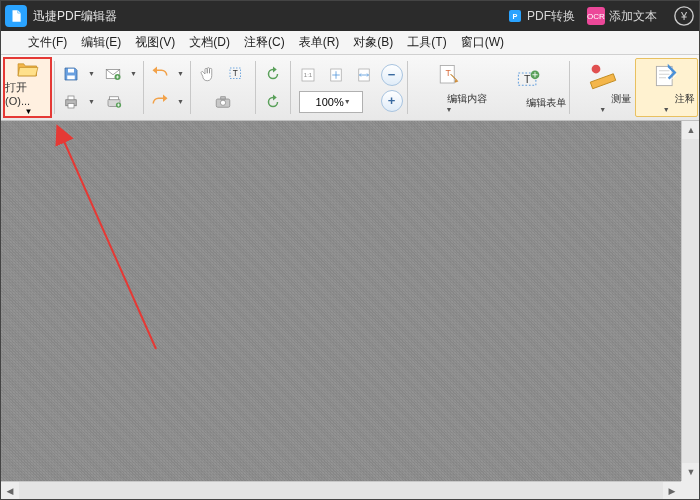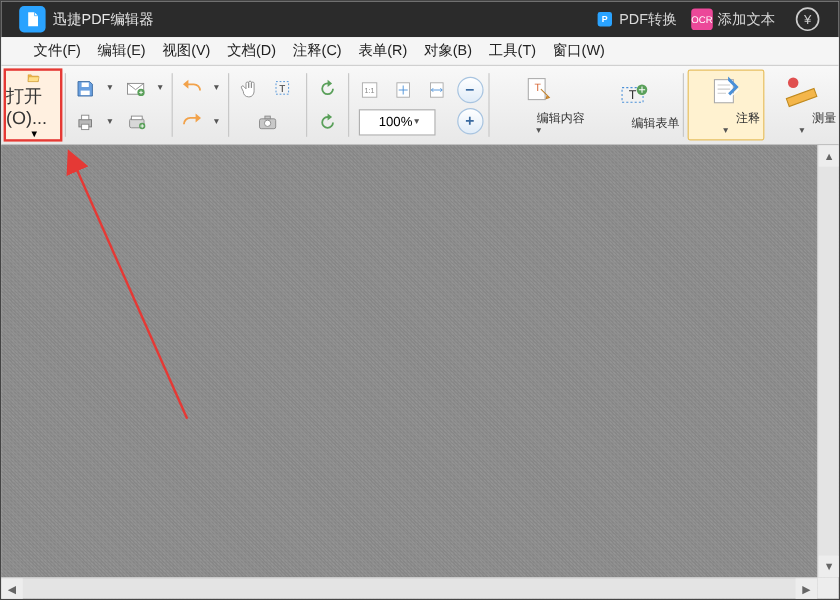--- a/index.html
+++ b/index.html
@@ -1,37 +1,37 @@
 <!DOCTYPE html>
 <html><head>
 <meta charset="utf-8">
 <style>
 * { margin: 0; padding: 0; box-sizing: border-box; }
 body { width: 700px; height: 500px; overflow: hidden; font-family: "Microsoft YaHei", sans-serif; font-size: 12px; background: #fff; border: 1px solid #444; position: relative; }
 
 
-.titlebar { height: 30px; background: #2b2b2b; color: #e6e6e6; display: flex; align-items: center; padding: 0 15px; justify-content: space-between; }
+.titlebar { height: 30px; background: #2b2b2b; color: #e6e6e6; display: flex; align-items: center; padding: 0 4px; justify-content: space-between; }
 .titlebar .logo { width: 22px; height: 22px; background: #2aa3ff; border-radius: 4px; display: flex; align-items: center; justify-content: center; margin-right: 6px; }
 .titlebar .logo svg { width: 14px; height: 14px; fill: #fff; }
 .titlebar .app-title { flex: 0 0 auto; font-size: 12px; }
 .titlebar .spacer { flex: 1; }
 .titlebar .tbtn { display: flex; align-items: center; margin-right: 12px; color: #d8d8d8; font-size: 12px; cursor: pointer; }
 .titlebar .tbtn svg { width: 16px; height: 16px; margin-right: 4px; }
 .titlebar .tright { width: 22px; height: 22px; display: flex; align-items: center; justify-content: center; color: #ccc; margin-left: 4px; }
 .ocr-badge { width: 18px; height: 18px; background: #ec4899; border-radius: 3px; display: flex; align-items: center; justify-content: center; font-size: 8px; color: #fff; margin-right: 4px; }
 
 
 .menubar { height: 24px; background: #f5f5f5; border-bottom: 1px solid #d0d0d0; display: flex; align-items: center; padding: 0 21px; gap: 2px; }
 .menubar .menu-item { padding: 2px 6px; font-size: 12px; color: #222; cursor: pointer; }
 
 
 .toolbar { height: 66px; background: linear-gradient(#f8f8f8, #e8e8e8); border-bottom: 1px solid #c0c0c0; display: flex; align-items: stretch; padding-left: 2px; }
 .open-group { width: 56px; display: flex; flex-direction: column; align-items: center; justify-content: center; border: 2px solid #e53935; background: #fff0e0; margin: 2px 0; }
 .open-group .folder-ico { width: 32px; height: 24px; margin-top: 2px; }
-.open-group .label { font-size: 15px; color: #333; margin-top: 2px; display: flex; align-items: center; }
+.open-group .label { font-size: 11px; color: #333; margin-top: 2px; display: flex; align-items: center; }
 .open-group .drop { font-size: 8px; margin-left: 2px; }
 
 .sep { width: 1px; background: #c8c8c8; margin: 6px 2px; }
 
 .iconcol { display: flex; flex-direction: column; justify-content: center; gap: 4px; padding: 4px 2px; }
 .iconcell { width: 26px; height: 24px; display: flex; align-items: center; justify-content: center; border-radius: 2px; }
 .iconcell.wdrop { width: 38px; justify-content: flex-start; padding-left: 3px; position: relative; }
 .iconcell.wdrop .dd { position: absolute; right: 2px; font-size: 7px; color: #555; }
 .iconcell svg { width: 18px; height: 18px; }
 
@@ -273,37 +273,37 @@
         <text x="15" y="19" text-anchor="middle" font-size="12" fill="#333">T</text>
         <circle cx="24" cy="10" r="5" fill="#5aa05a"></circle>
         <path d="M24 7v6m-3-3h6" stroke="#fff"></path>
       </svg>
     <span class="lbl">编辑表单</span>
   </div>
 
 
   <div class="sep"></div>
 
+  <div class="big-tool">
+    <svg viewBox="0 0 32 32">
+        <rect x="2" y="18" width="28" height="8" fill="#f4b64a" stroke="#c08a20" transform="rotate(-20 16 22)"></rect>
+        <circle cx="8" cy="8" r="5" fill="#e05050"></circle>
+      </svg>
+    <span class="lbl">测量</span>
+    <span class="dd">▼</span>
+  </div>
+
   <div class="big-tool highlight">
     <svg viewBox="0 0 32 32">
         <rect x="5" y="5" width="18" height="22" fill="#fff" stroke="#aaa"></rect>
         <path d="M8 10h12M8 14h12M8 18h8" stroke="#ccc"></path>
         <path d="M18 2l10 10-8 8-2-2 6-6-6-6z" fill="#4a90d8"></path>
         <path d="M22 20l6-6" stroke="#fff"></path>
       </svg>
     <span class="lbl">注释</span>
-    <span class="dd">▼</span>
-  </div>
-
-  <div class="big-tool">
-    <svg viewBox="0 0 32 32">
-        <rect x="2" y="18" width="28" height="8" fill="#f4b64a" stroke="#c08a20" transform="rotate(-20 16 22)"></rect>
-        <circle cx="8" cy="8" r="5" fill="#e05050"></circle>
-      </svg>
-    <span class="lbl">测量</span>
     <span class="dd">▼</span>
   </div>
 
 </div>
 
 <div class="canvas"></div>
 
 <svg class="arrow-svg" viewBox="0 0 200 280">
   <defs>
       <marker id="ah" markerWidth="10" markerHeight="10" refX="2" refY="5" orient="auto">

